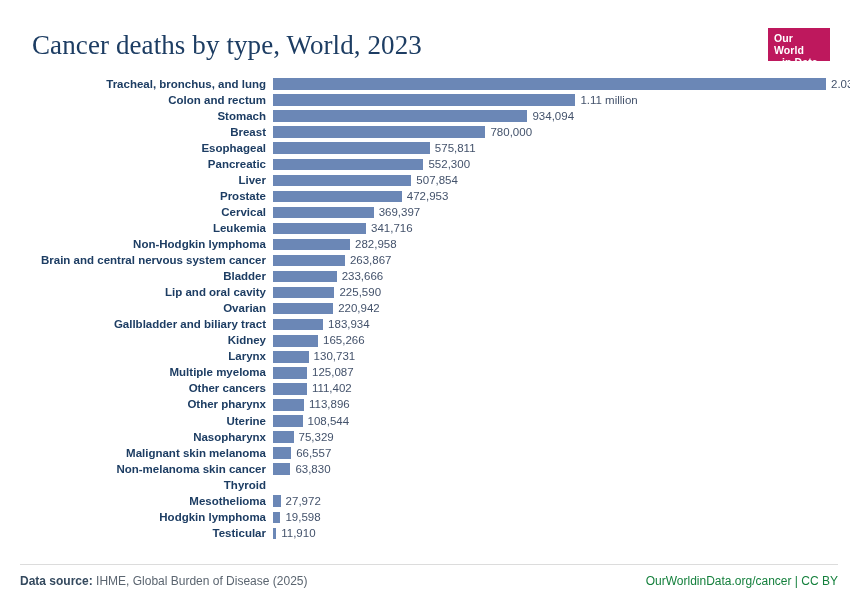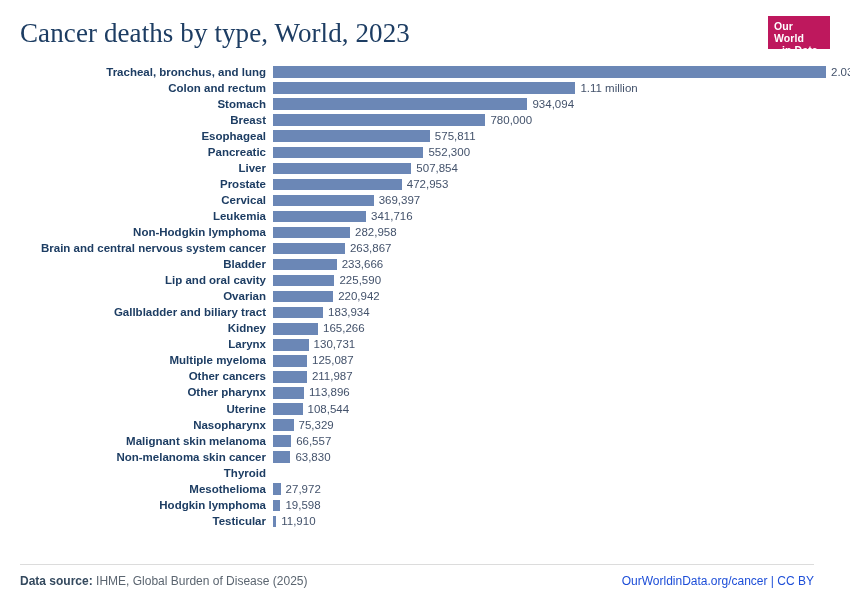--- a/index.html
+++ b/index.html
@@ -22,21 +22,21 @@
     padding: 16px 20px 0 20px;
   }
   .header {
     position: relative;
   }
   .title {
     font-family: "Liberation Serif", serif;
     font-size: 27px;
     font-weight: 400;
     color: #1d3d63;
-    margin: 0;
+    margin: 12px;
     line-height: 34px;
     letter-spacing: 0.1px;
   }
   .subtitle {
     font-size: 13.5px;
     color: #59657a;
     margin: 7px 0 0 0;
     line-height: 17px;
     font-weight: 400;
   }
@@ -100,36 +100,36 @@
   .value {
     font-size: 11.5px;
     color: #43526b;
     margin-left: 5px;
     white-space: nowrap;
     line-height: 13px;
   }
   .footer {
     position: absolute;
     left: 20px;
-    right: 36px;
+    right: 12px;
     bottom: 12px;
     border-top: 1px solid #dcdcdc;
     padding-top: 9px;
     display: flex;
     justify-content: space-between;
     align-items: baseline;
     font-size: 12px;
     color: #5b6570;
   }
   .footer .src-label {
     font-weight: bold;
     color: #34495e;
   }
   .footer .right {
-    color: #1d4ed8;
+    color: #15803d;
   }
 </style>
 </head>
 <body>
 
 <div class="page">
 
   <div class="header">
     <h1 class="title">Cancer deaths by type, World, 2023</h1>
     <div class="logo">
@@ -270,21 +270,21 @@
           <div class="cat-label">Multiple myeloma</div>
           <div class="bar-wrap">
             <div class="bar" style="width: 34.0754px; background: rgb(107, 135, 182);"></div>
             <div class="value">125,087</div>
           </div>
         </div>
         <div class="row">
           <div class="cat-label">Other cancers</div>
           <div class="bar-wrap">
             <div class="bar" style="width: 33.9057px; background: rgb(107, 135, 182);"></div>
-            <div class="value">211,987</div>
+            <div class="value">111,402</div>
           </div>
         </div>
         <div class="row">
           <div class="cat-label">Other pharynx</div>
           <div class="bar-wrap">
             <div class="bar" style="width: 31.0268px; background: rgb(107, 135, 182);"></div>
             <div class="value">113,896</div>
           </div>
         </div>
         <div class="row">

